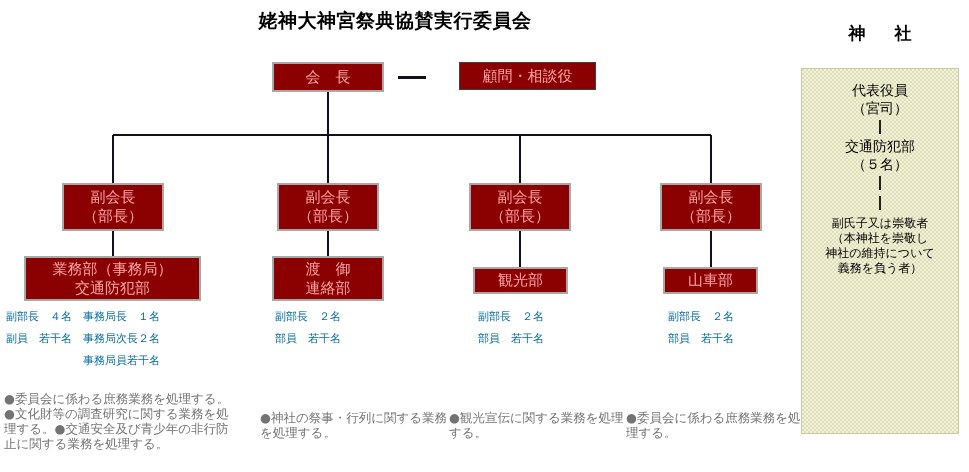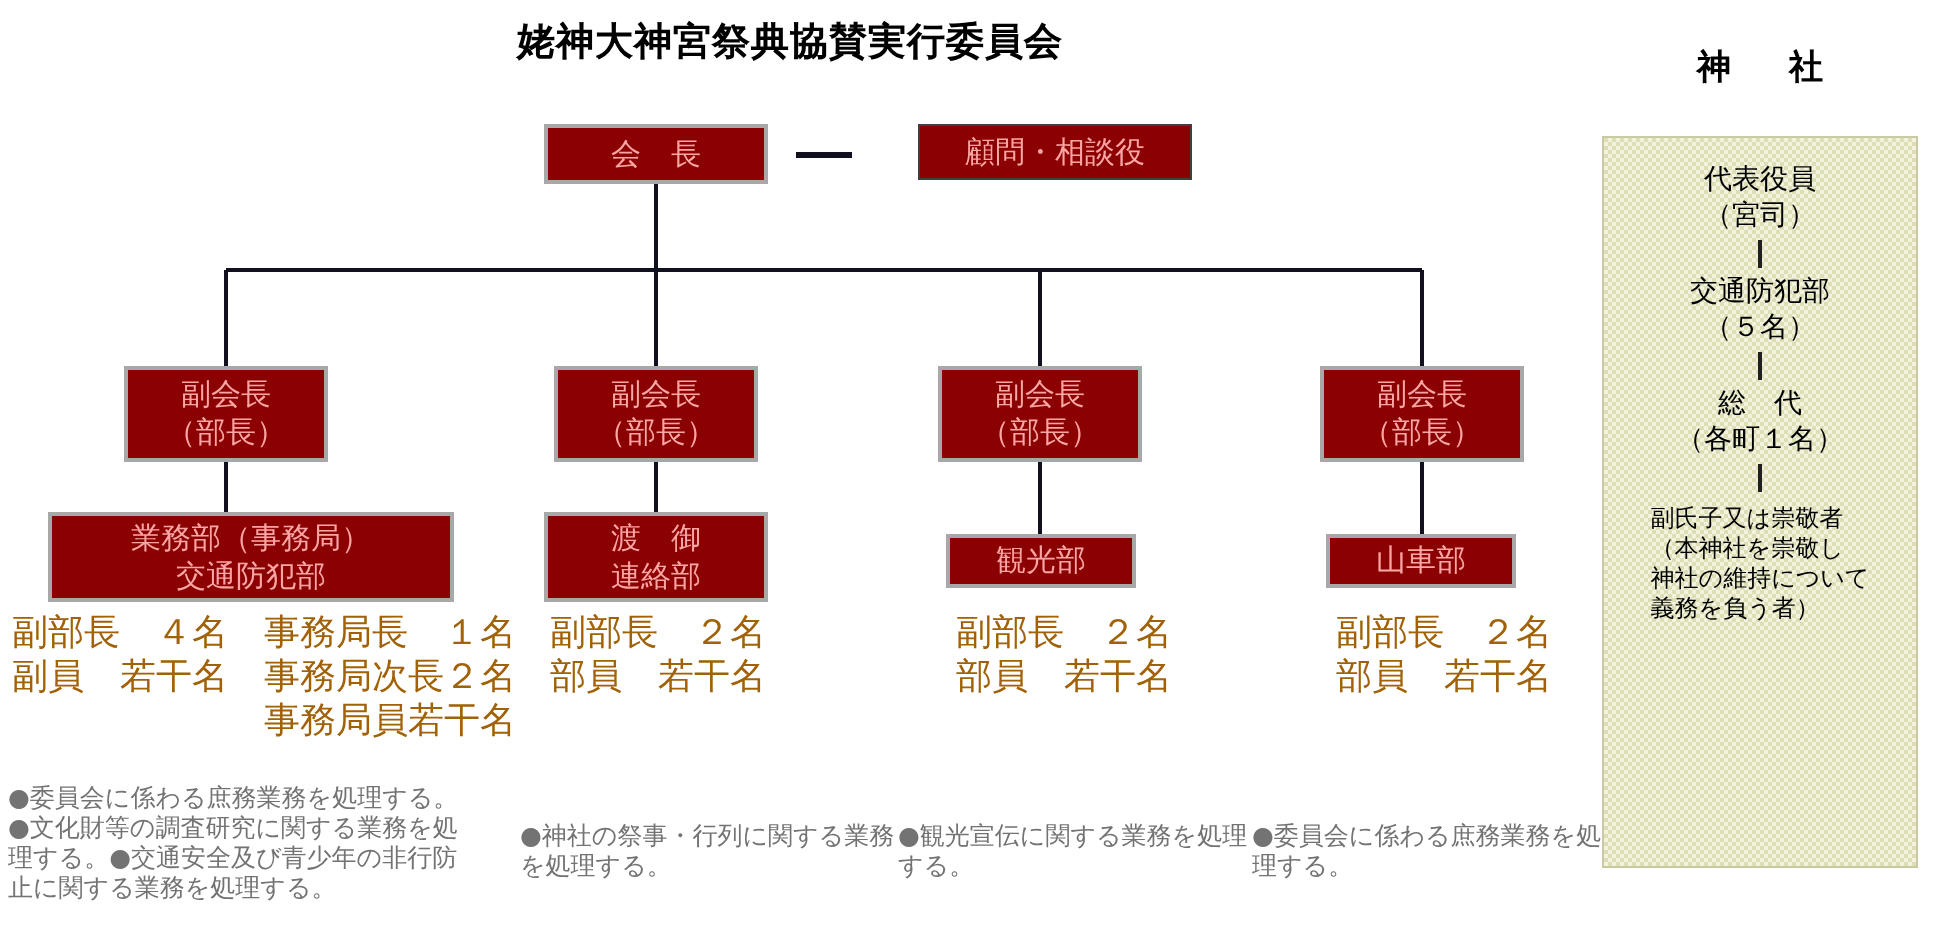--- a/index.html
+++ b/index.html
@@ -60,24 +60,24 @@
     height: 2px;
   }
   .dash-connector {
     background: #101020;
     height: 3px;
     width: 28px;
   }
 
   
   .staff {
-    font-size: 18px;
+    font-size: 11px;
     line-height: 22px;
     white-space: nowrap;
-    color: #a16207;
+    color: #0369a1;
   }
   .staff .row { display: block; }
 
   
   .duties {
     font-size: 12.5px;
     line-height: 15px;
     color: #737373;
   }
 
@@ -117,21 +117,21 @@
     white-space: nowrap;
   }
   #shrine-panel .node .ln { display: block; }
   #shrine-panel .tick {
     width: 2px;
     height: 14px;
     background: #202020;
     margin: 3px 0;
   }
   #shrine-panel .leaf {
-    text-align: left;
+    text-align: center;
     font-size: 12px;
     line-height: 15px;
     margin-top: 3px;
   }
   #shrine-panel .leaf .ln { display: block; white-space: nowrap; }
 </style>
 </head>
 <body>
 
 <div class="abs" id="chart-title">姥神大神宮祭典協賛実行委員会</div>
@@ -149,21 +149,21 @@
 <div class="abs vline" style="left:327px; top:92px; height:43px;"></div>
 
 <div class="abs hline" style="left:113px; top:134px; width:598px;"></div>
 
 <div class="abs vline" style="left:112px; top:135px; height:48px;"></div>
 <div class="abs redbox bordered" style="left:62px; top:183px; width:102px; height:48px;">
   <span class="ln">副会長</span>
   <span class="ln">（部長）</span>
 </div>
 <div class="abs vline" style="left:112px; top:231px; height:25px;"></div>
-<div class="abs redbox bordered" style="left:24px; top:256px; width:203px; height:45px;">
+<div class="abs redbox bordered" style="left:24px; top:256px; width:177px; height:45px;">
   <span class="ln">業務部（事務局）</span>
   <span class="ln">交通防犯部</span>
 </div>
 <div class="abs staff" style="left:6px; top:306px; width:230px;">
   <span class="row">副部長　４名　事務局長　１名</span>
   <span class="row">副員　若干名　事務局次長２名</span>
   <span class="row">　　　　　　　事務局員若干名</span>
 </div>
 <div class="abs duties" style="left:4px; top:391px; width:232px;">●委員会に係わる庶務業務を処理する。●文化財等の調査研究に関する業務を処理する。●交通安全及び青少年の非行防止に関する業務を処理する。</div>
 
@@ -219,24 +219,20 @@
   <div class="node">
     <span class="ln">代表役員</span>
     <span class="ln">（宮司）</span>
   </div>
   <div class="tick"></div>
   <div class="node">
     <span class="ln">交通防犯部</span>
     <span class="ln">（５名）</span>
   </div>
   <div class="tick"></div>
-  <div class="node">
-    <span class="ln">総　代</span>
-    <span class="ln">（各町１名）</span>
-  </div>
   <div class="tick"></div>
   <div class="leaf">
     <span class="ln">副氏子又は崇敬者</span>
     <span class="ln">（本神社を崇敬し</span>
     <span class="ln">神社の維持について</span>
     <span class="ln">義務を負う者）</span>
   </div>
 </div>
 
 </body></html>

